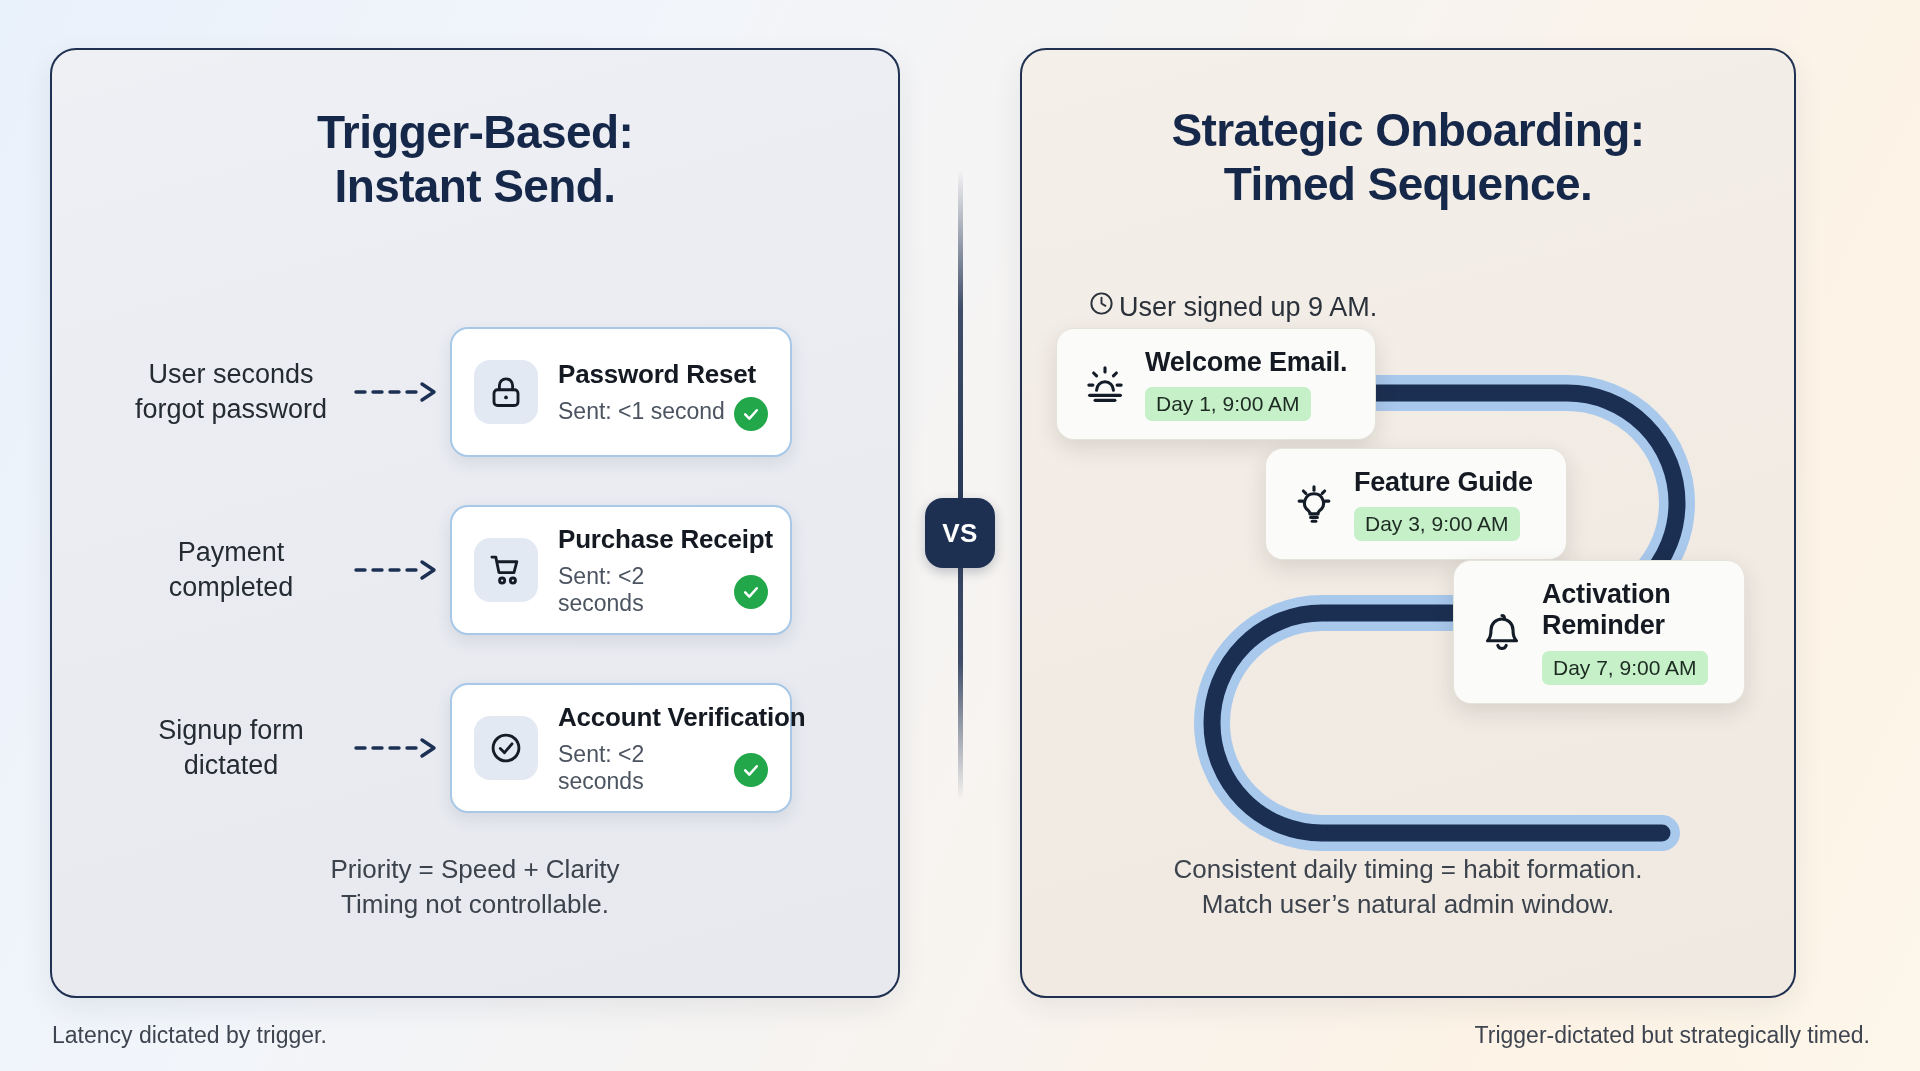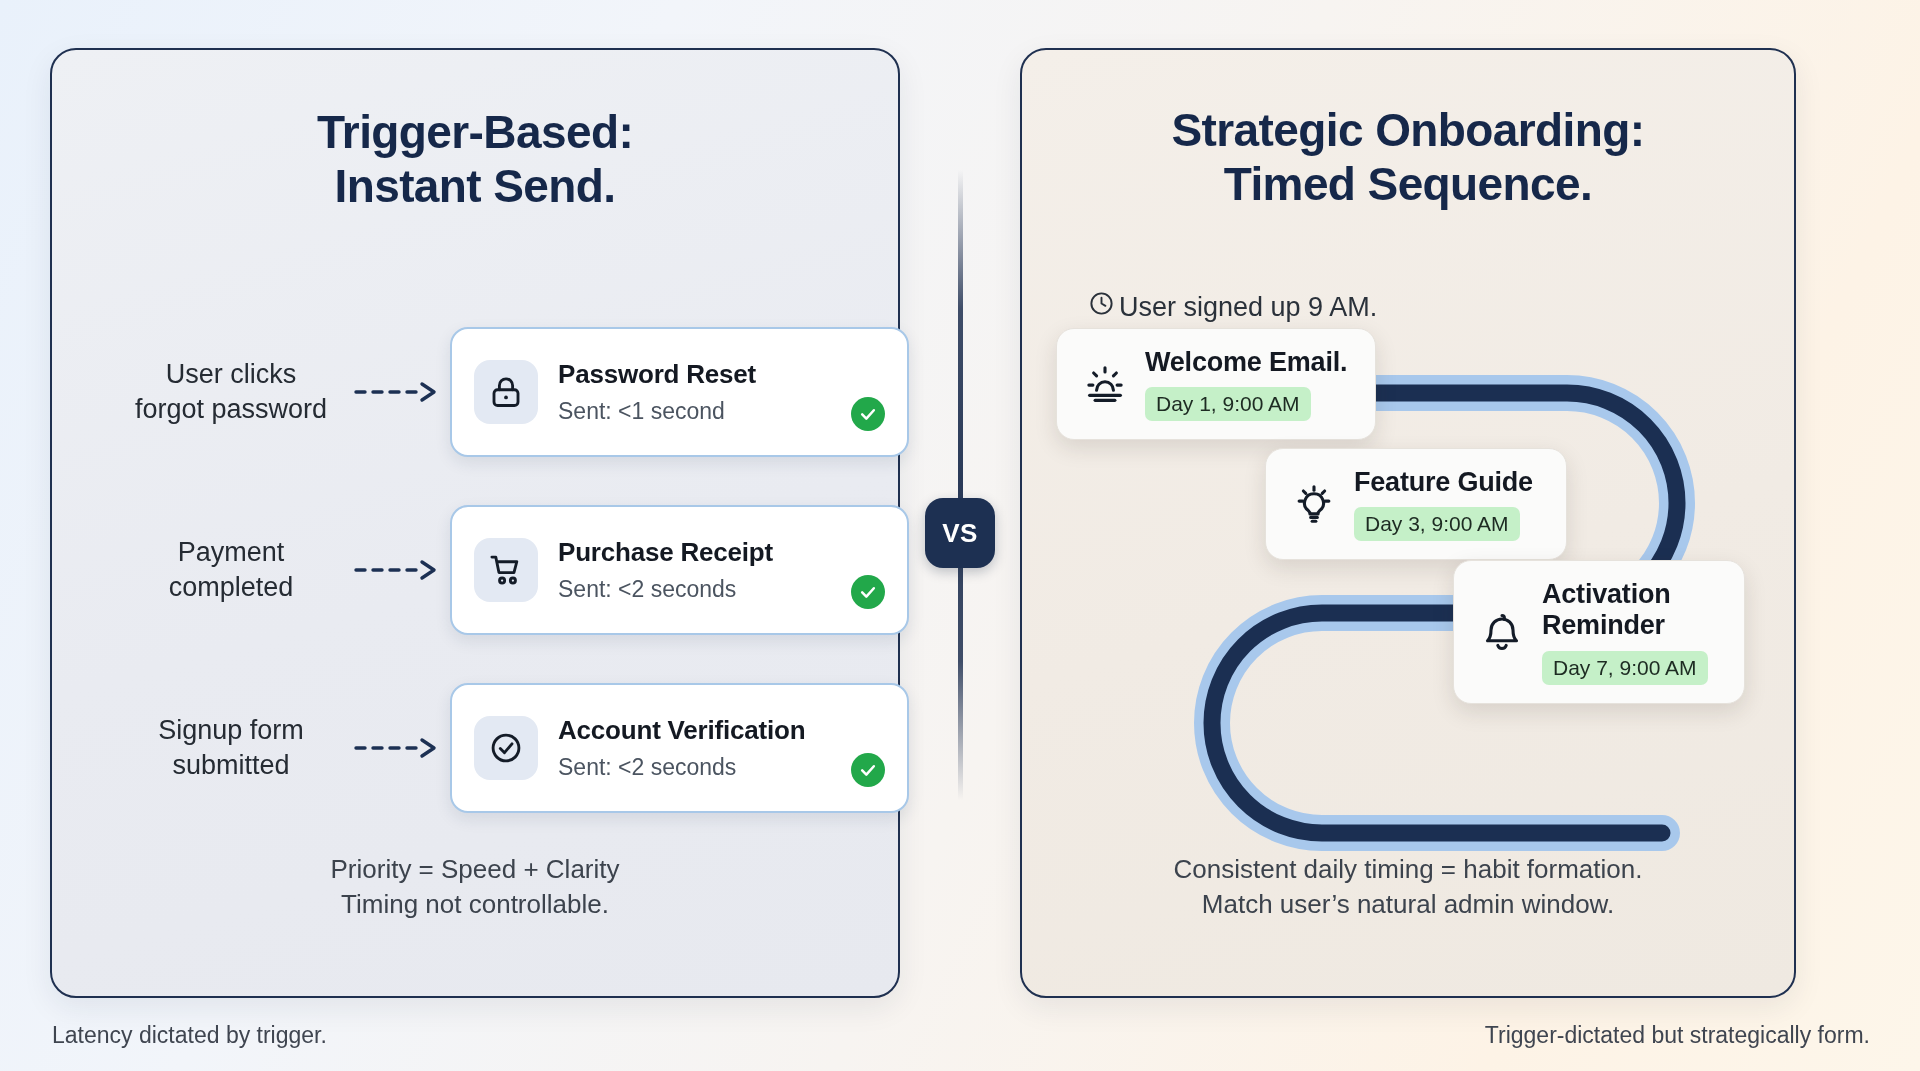--- a/index.html
+++ b/index.html
@@ -90,21 +90,21 @@
   .dashed-arrow {
     width: 100px;
     flex: none;
     display: flex;
     align-items: center;
     justify-content: center;
   }
 
   .event-card {
     position: relative;
-    width: 459px;
+    width: 342px;
     flex: none;
     background: #ffffff;
     border: 2px solid #a8c8e8;
     border-radius: 18px;
     box-shadow: 0 6px 16px rgba(30,50,80,0.10);
     display: flex;
     align-items: center;
     padding: 20px 22px;
     height: 130px;
   }
@@ -278,21 +278,21 @@
 
     <div class="panel-title">
       <div>Trigger-Based:</div>
       <div>Instant Send.</div>
     </div>
 
     <div class="trigger-rows">
 
       <div class="trigger-row">
         <div class="trigger-label">
-          <div>User clicks</div>
+          <div>User seconds</div>
           <div>forgot password</div>
         </div>
         <div class="dashed-arrow">
           <svg width="92" height="24" viewBox="0 0 92 24">
             <line x1="2" y1="12" x2="70" y2="12" stroke="#1c3053" stroke-width="3.4" stroke-dasharray="9 8" stroke-linecap="round"></line>
             <path d="M68 4 L80 12 L68 20" fill="none" stroke="#1c3053" stroke-width="3.4" stroke-linecap="round" stroke-linejoin="round"></path>
           </svg>
         </div>
         <div class="event-card">
           <div class="icon-tile">
@@ -341,21 +341,21 @@
             <svg width="20" height="20" viewBox="0 0 24 24" fill="none" stroke="#ffffff" stroke-width="3" stroke-linecap="round" stroke-linejoin="round">
               <path d="M5 12.5 L10 17.5 L19 7.5"></path>
             </svg>
           </div>
         </div>
       </div>
 
       <div class="trigger-row">
         <div class="trigger-label">
           <div>Signup form</div>
-          <div>submitted</div>
+          <div>dictated</div>
         </div>
         <div class="dashed-arrow">
           <svg width="92" height="24" viewBox="0 0 92 24">
             <line x1="2" y1="12" x2="70" y2="12" stroke="#1c3053" stroke-width="3.4" stroke-dasharray="9 8" stroke-linecap="round"></line>
             <path d="M68 4 L80 12 L68 20" fill="none" stroke="#1c3053" stroke-width="3.4" stroke-linecap="round" stroke-linejoin="round"></path>
           </svg>
         </div>
         <div class="event-card">
           <div class="icon-tile">
             <svg width="36" height="36" viewBox="0 0 24 24" fill="none" stroke="#141c28" stroke-width="1.9" stroke-linecap="round" stroke-linejoin="round">
@@ -463,15 +463,15 @@
       </div>
     </div>
 
     <div class="panel-footnote">
       <div>Consistent daily timing = habit formation.</div>
       <div>Match user’s natural admin window.</div>
     </div>
   </div>
 
   <div class="caption caption-left">Latency dictated by trigger.</div>
-  <div class="caption caption-right">Trigger-dictated but strategically form.</div>
+  <div class="caption caption-right">Trigger-dictated but strategically timed.</div>
 
 </div>
 
 </body></html>

